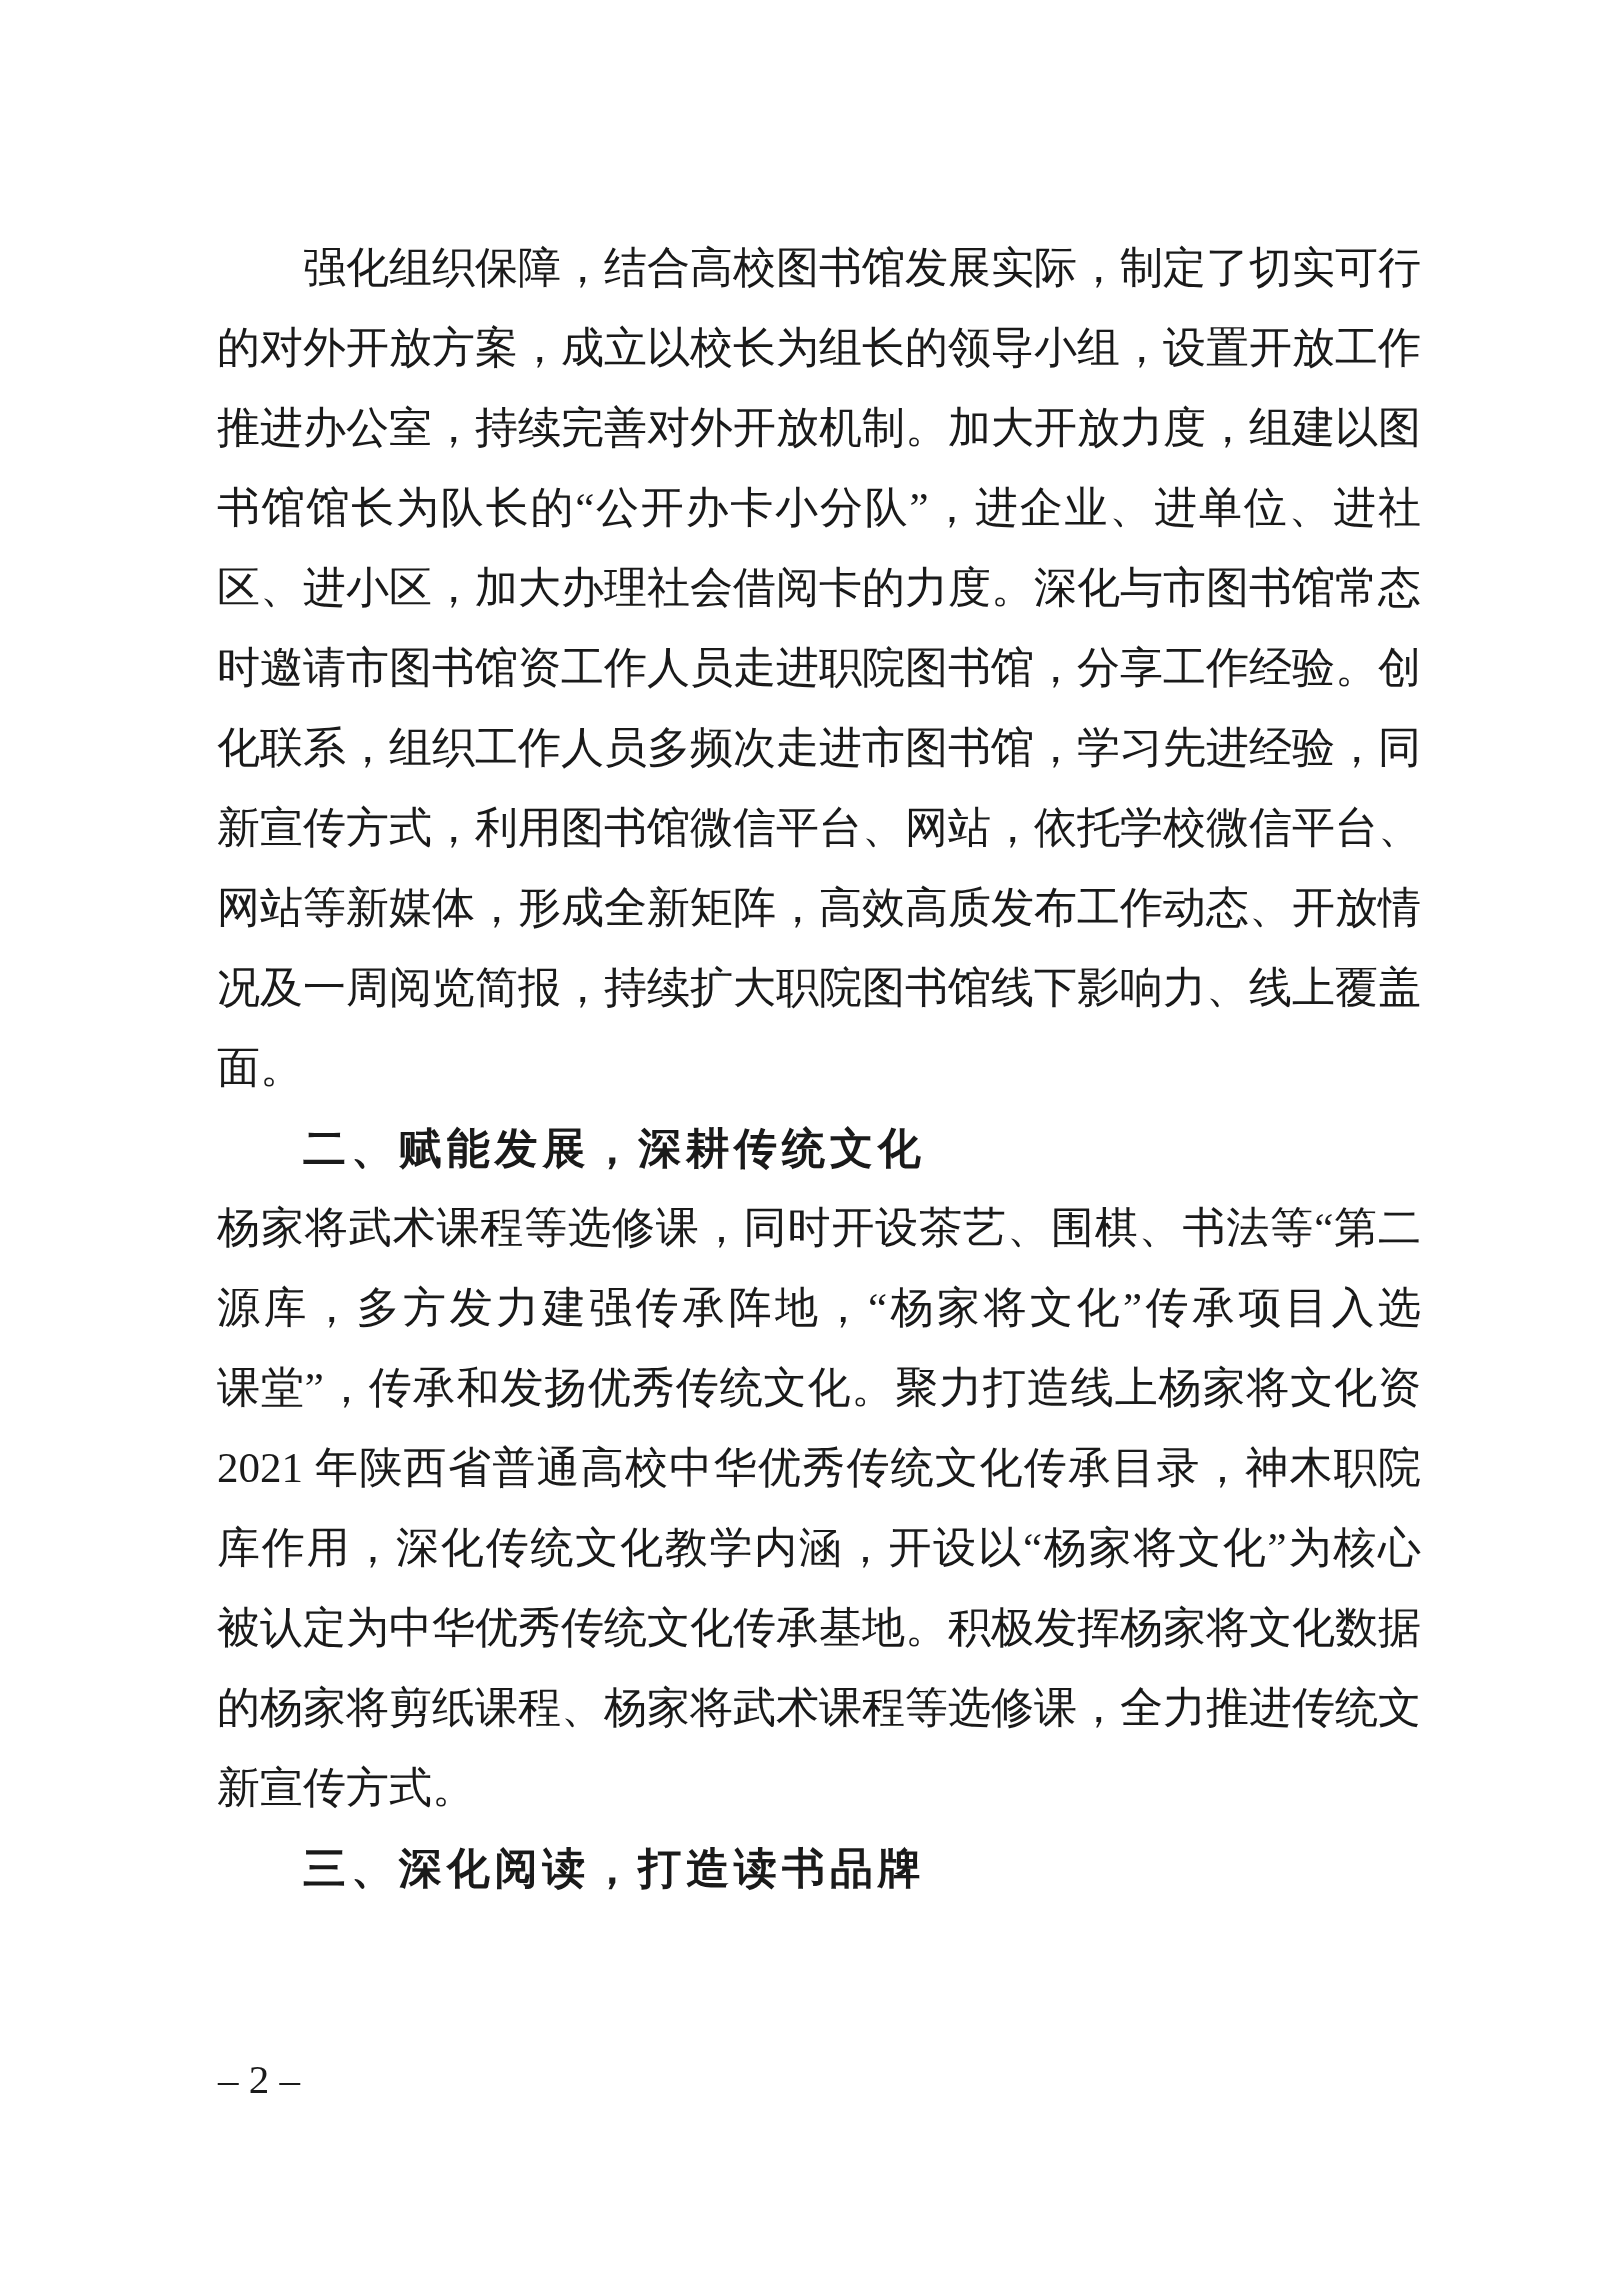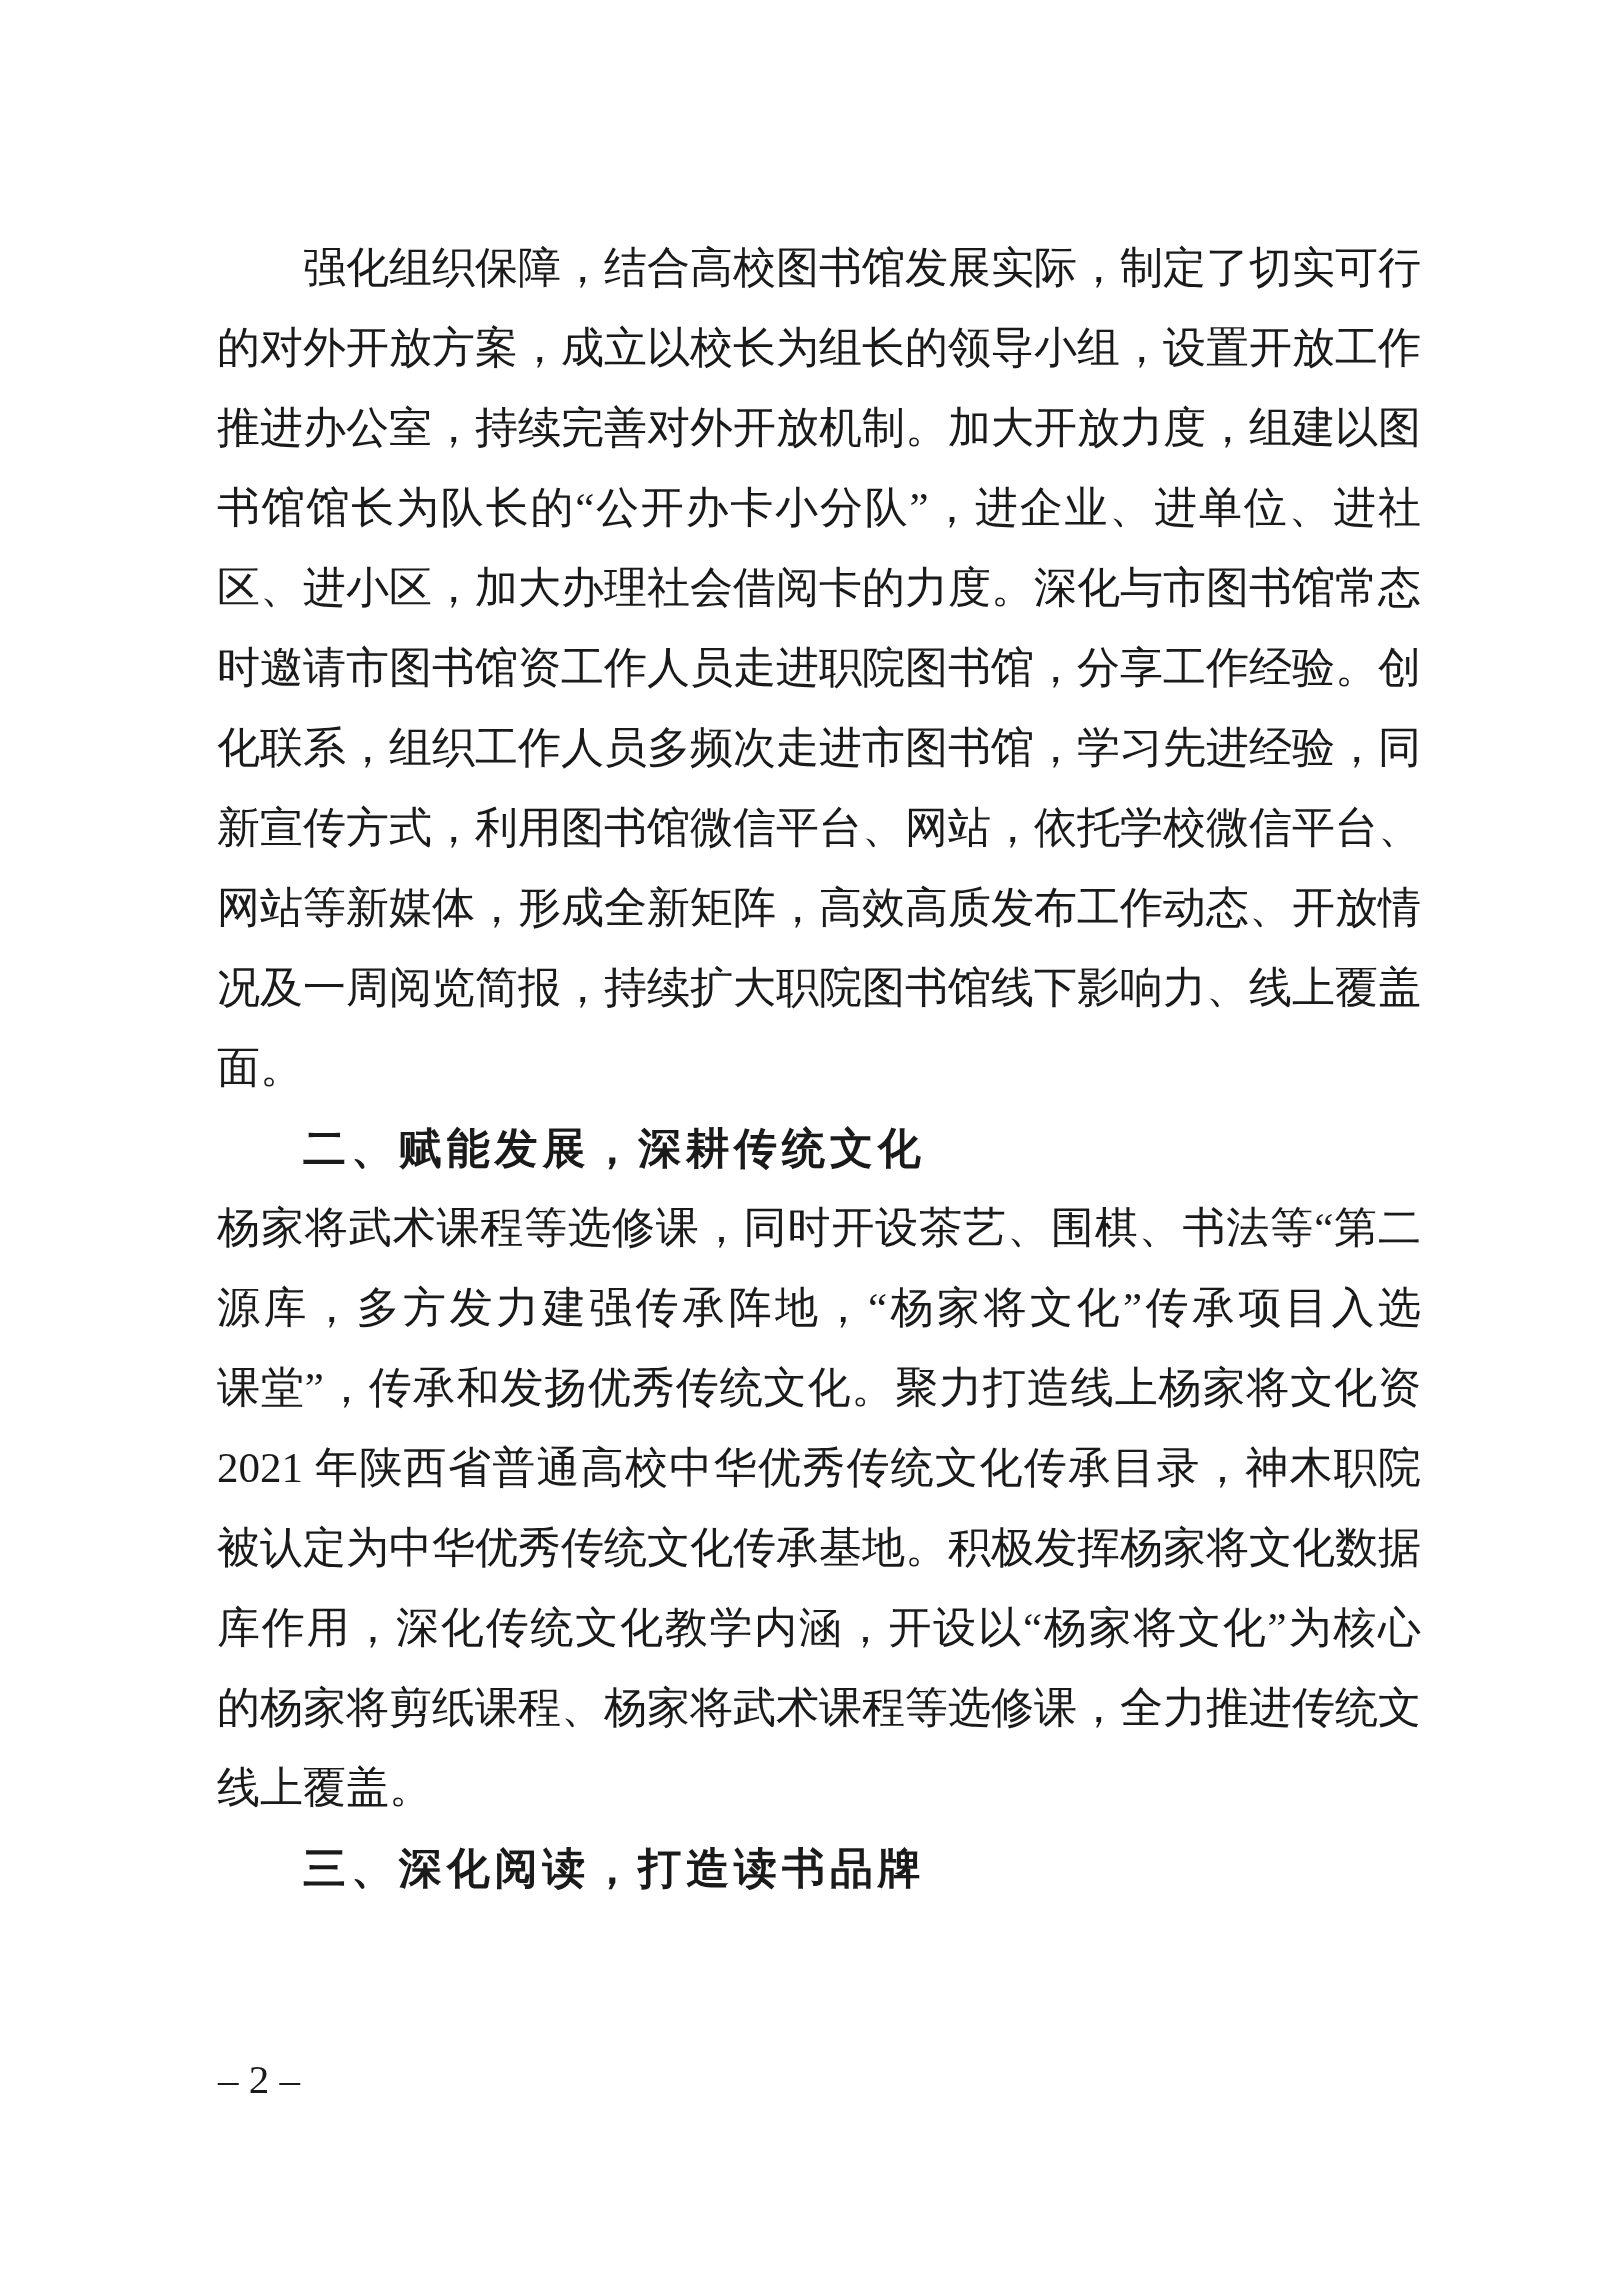--- a/index.html
+++ b/index.html
@@ -62,21 +62,21 @@
   <div class="line">化联系，组织工作人员多频次走进市图书馆，学习先进经验，同</div>
   <div class="line">新宣传方式，利用图书馆微信平台、网站，依托学校微信平台、</div>
   <div class="line">网站等新媒体，形成全新矩阵，高效高质发布工作动态、开放情</div>
   <div class="line">况及一周阅览简报，持续扩大职院图书馆线下影响力、线上覆盖</div>
   <div class="line end">面。</div>
   <div class="line heading">二、赋能发展，深耕传统文化</div>
   <div class="line">杨家将武术课程等选修课，同时开设茶艺、围棋、书法等“第二</div>
   <div class="line">源库，多方发力建强传承阵地，“杨家将文化”传承项目入选</div>
   <div class="line">课堂”，传承和发扬优秀传统文化。聚力打造线上杨家将文化资</div>
   <div class="line">2021 年陕西省普通高校中华优秀传统文化传承目录，神木职院</div>
+  <div class="line">库作用，深化传统文化教学内涵，开设以“杨家将文化”为核心</div>
   <div class="line">被认定为中华优秀传统文化传承基地。积极发挥杨家将文化数据</div>
-  <div class="line">库作用，深化传统文化教学内涵，开设以“杨家将文化”为核心</div>
   <div class="line">的杨家将剪纸课程、杨家将武术课程等选修课，全力推进传统文</div>
-  <div class="line end">线上覆盖。</div>
+  <div class="line end">新宣传方式。</div>
   <div class="line heading">三、深化阅读，打造读书品牌</div>
 </div>
 
 <div class="footer">– 2 –</div>
 
 
 </body></html>

